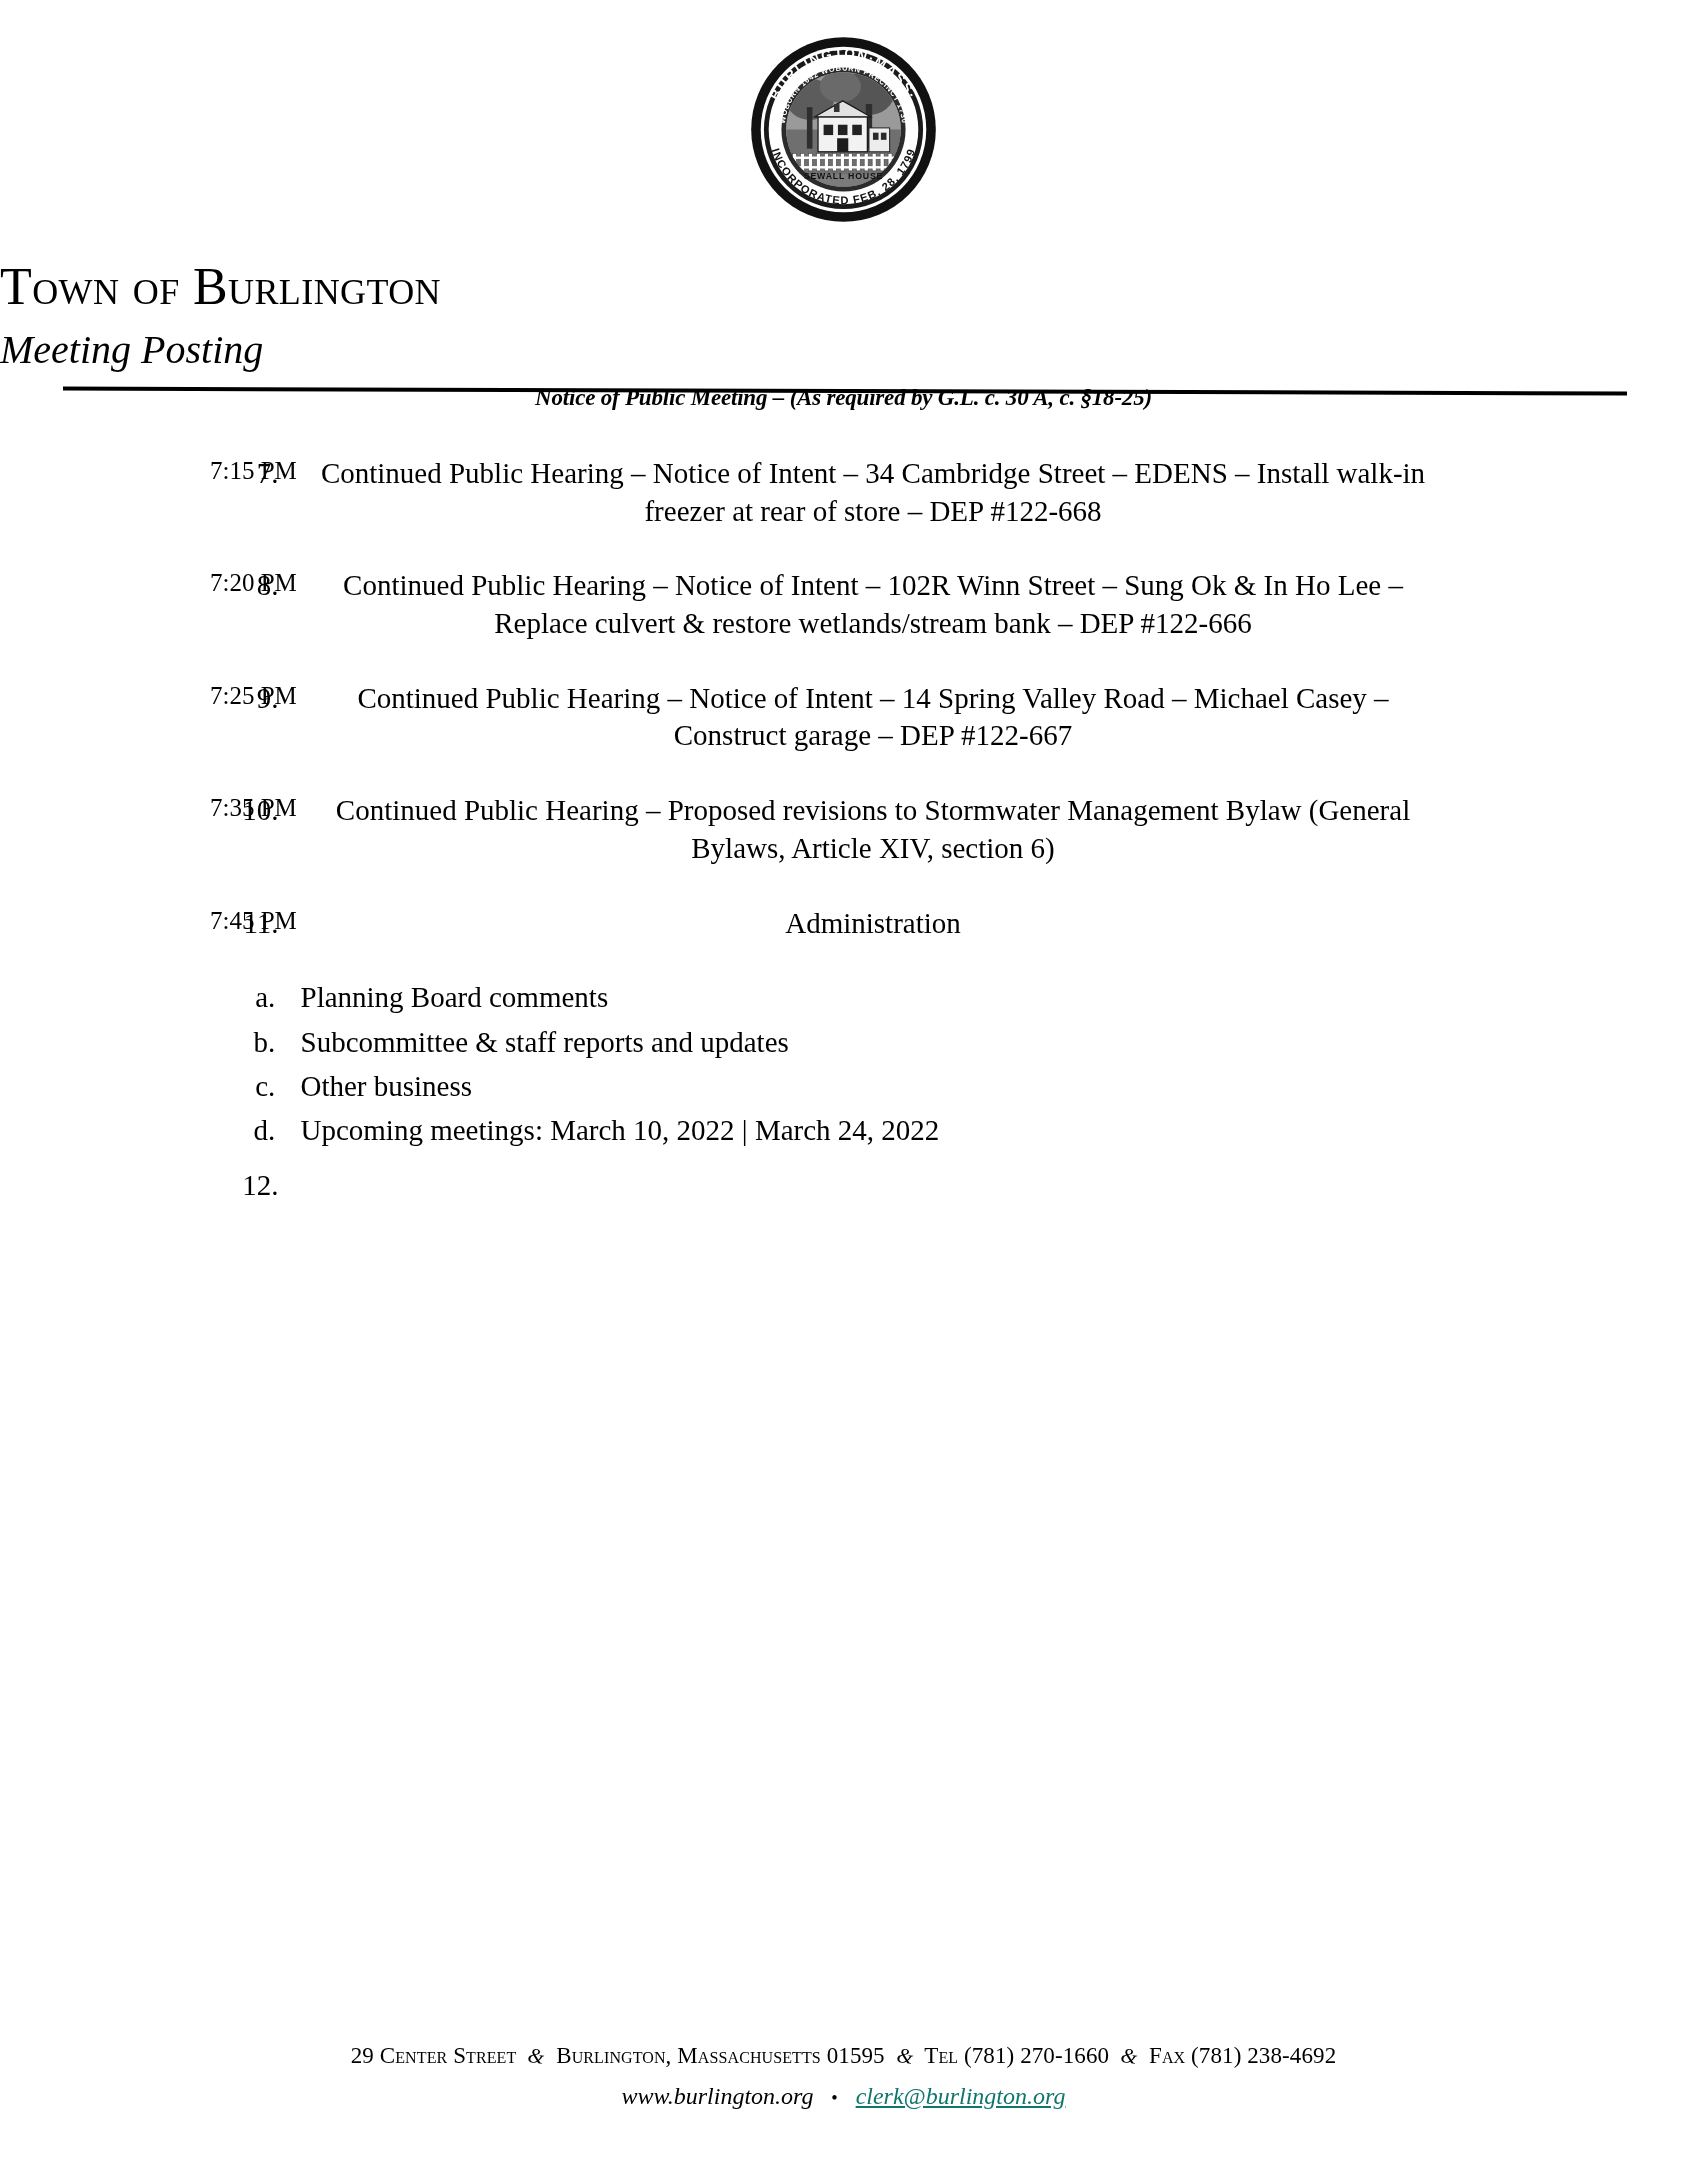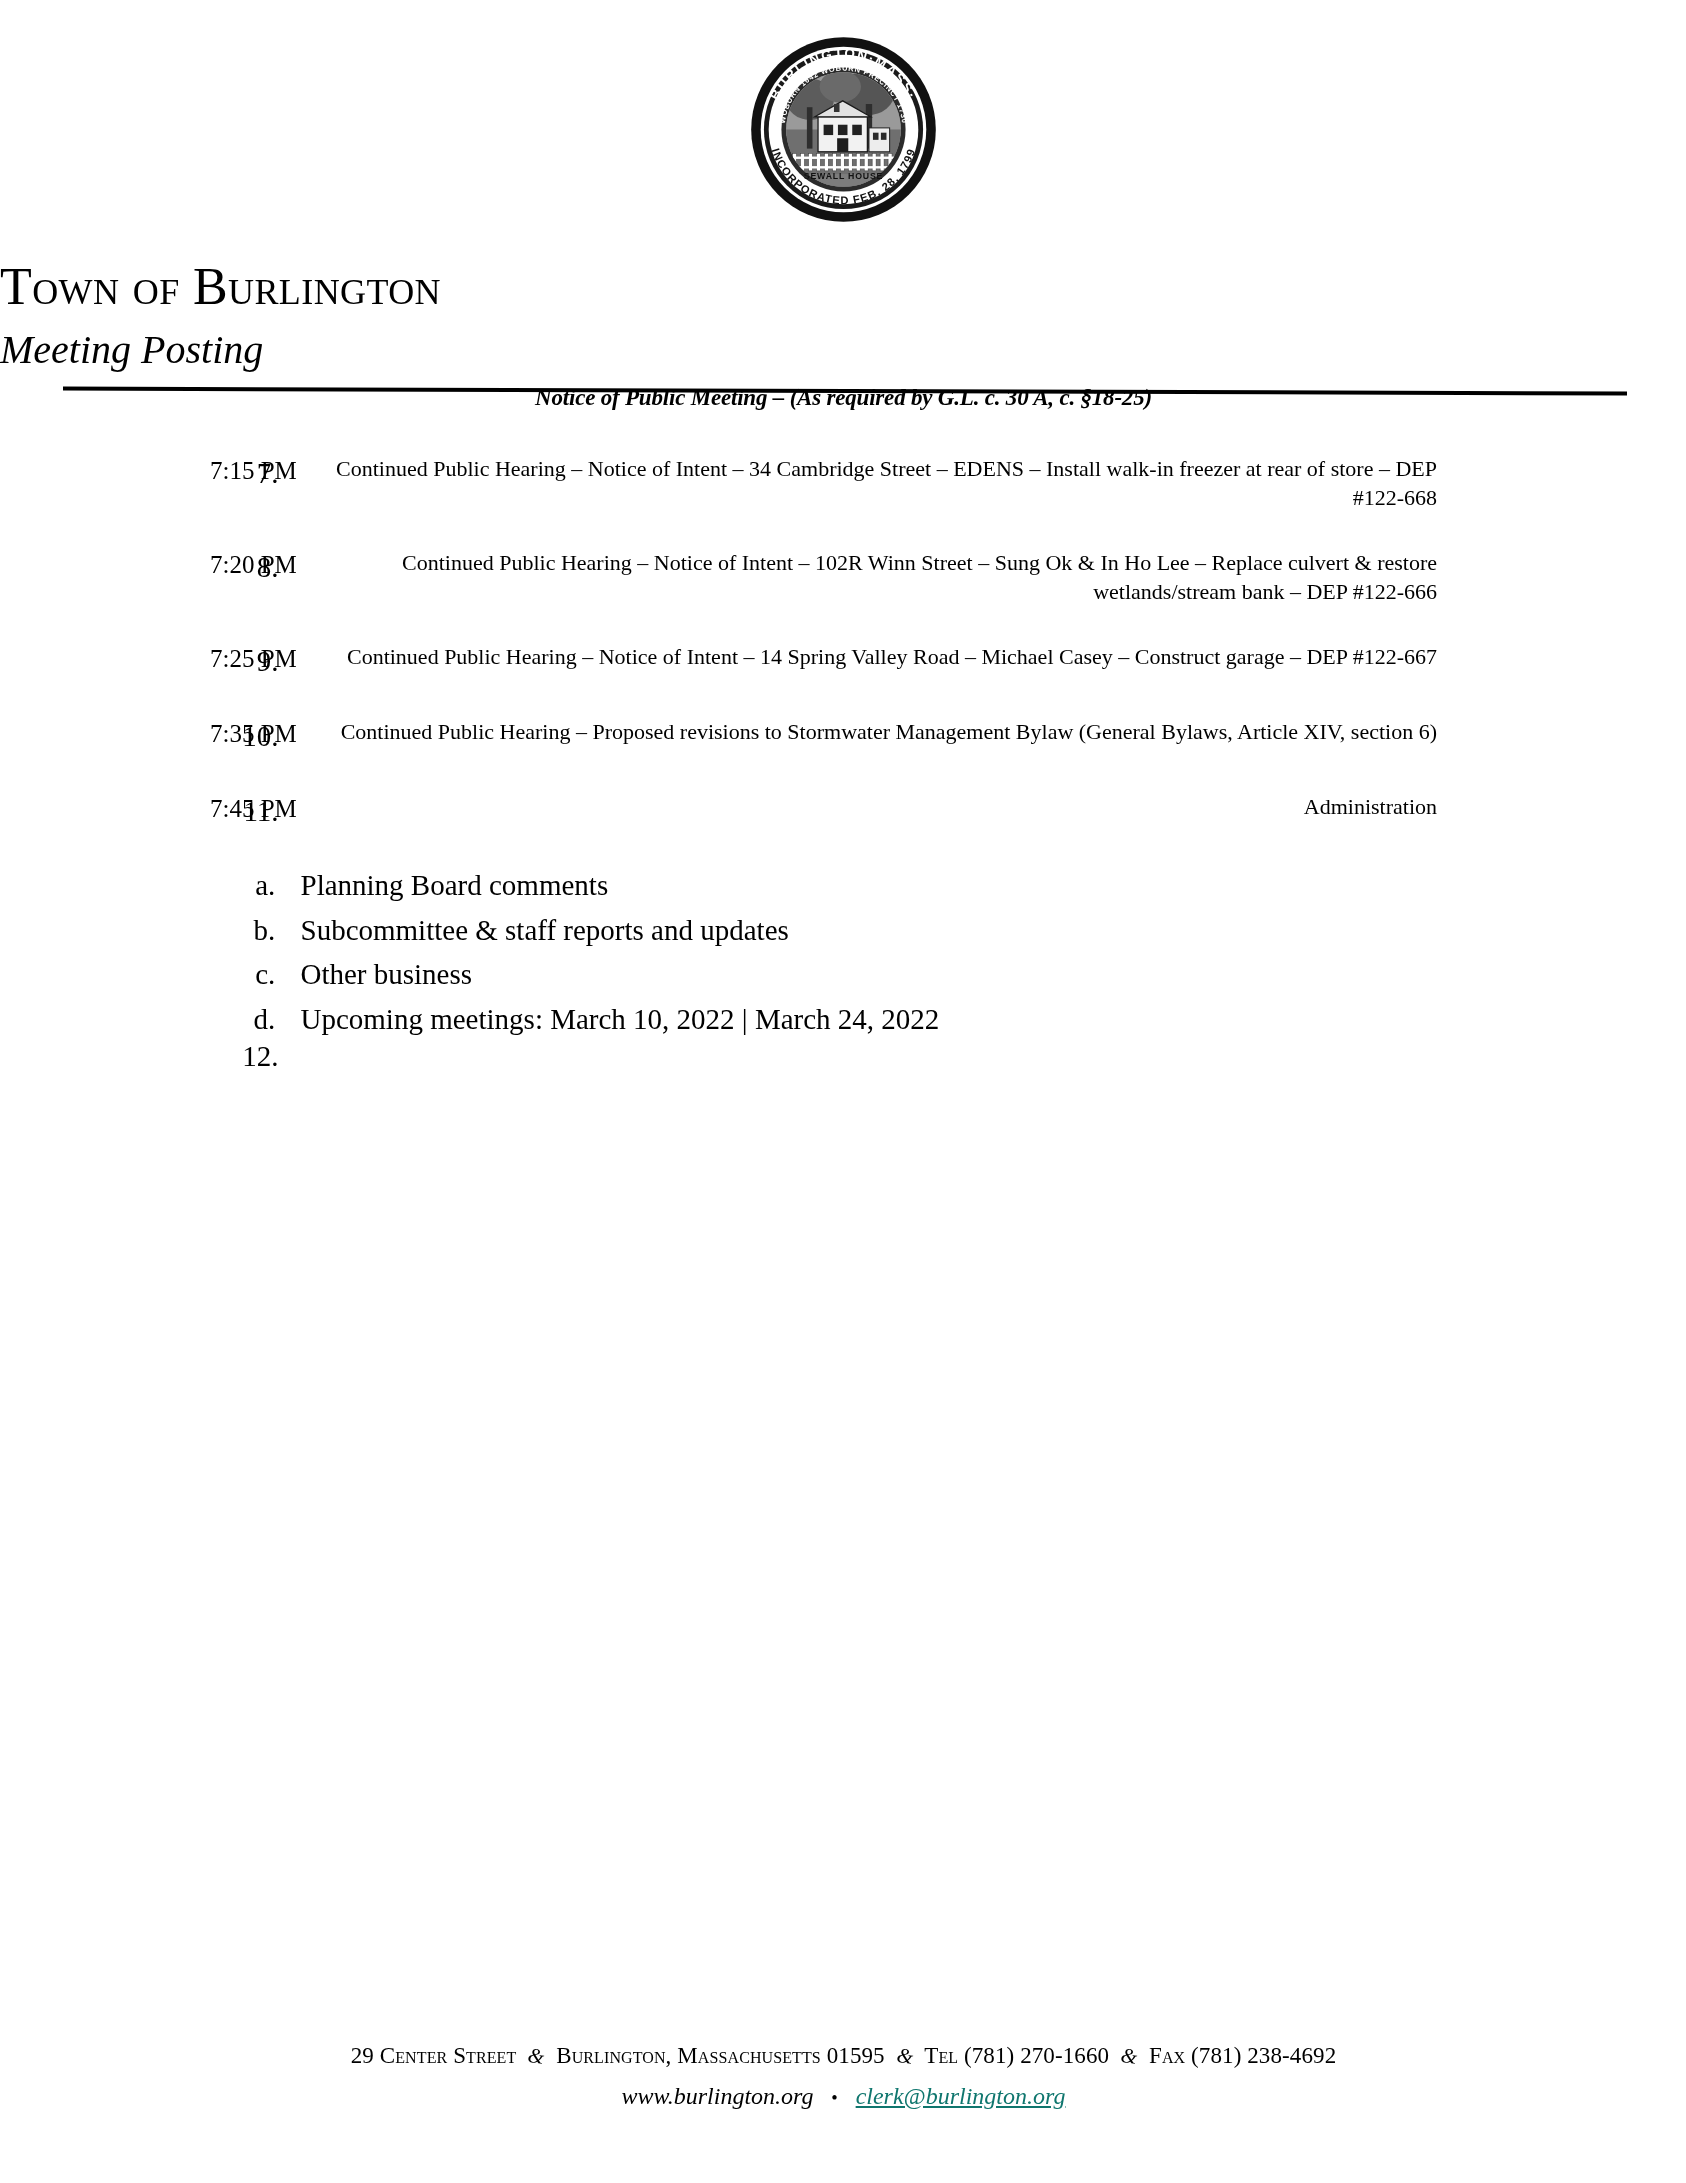--- a/index.html
+++ b/index.html
@@ -104,23 +104,23 @@
     line-height: 1.30;
     padding-right: 8.4px;
     box-sizing: border-box;
     white-space: nowrap;
   }
   .text-cell {
     flex: 1 1 auto;
     max-width: 1150px;
     padding-left: 22px;
     box-sizing: border-box;
-    font-size: 22px;
+    font-size: 29px;
     line-height: 1.30;
-    text-align: right;
+    text-align: center;
   }
 
   
   .sub-list {
     margin-top: 3.4px;
   }
   .sub-row {
     display: flex;
     align-items: flex-start;
     font-size: 29px;
@@ -136,20 +136,21 @@
     margin-left: 218px;
   }
   .sub-text {
     flex: 1 1 auto;
     padding-left: 18.5px;
     box-sizing: border-box;
     white-space: nowrap;
   }
 
   .row-adjourn {
+    margin-top: 17px;
   }
 
   
   .footer {
     position: absolute;
     bottom: 71px;
     left: 0;
     width: 100%;
     text-align: center;
   }

